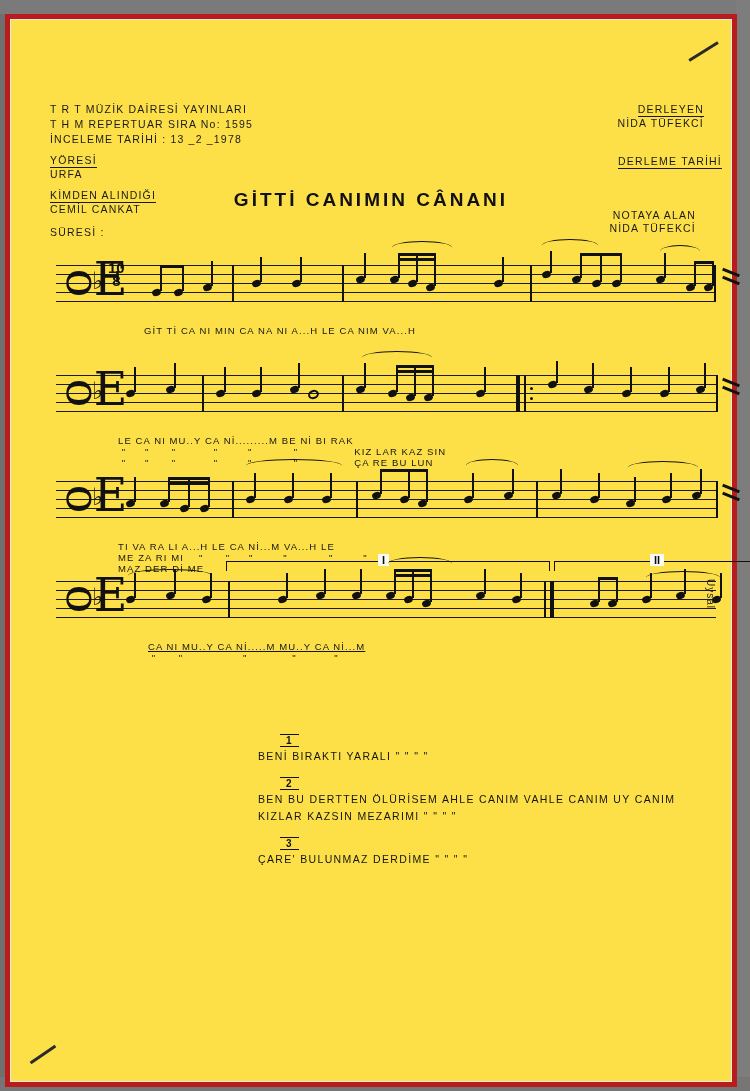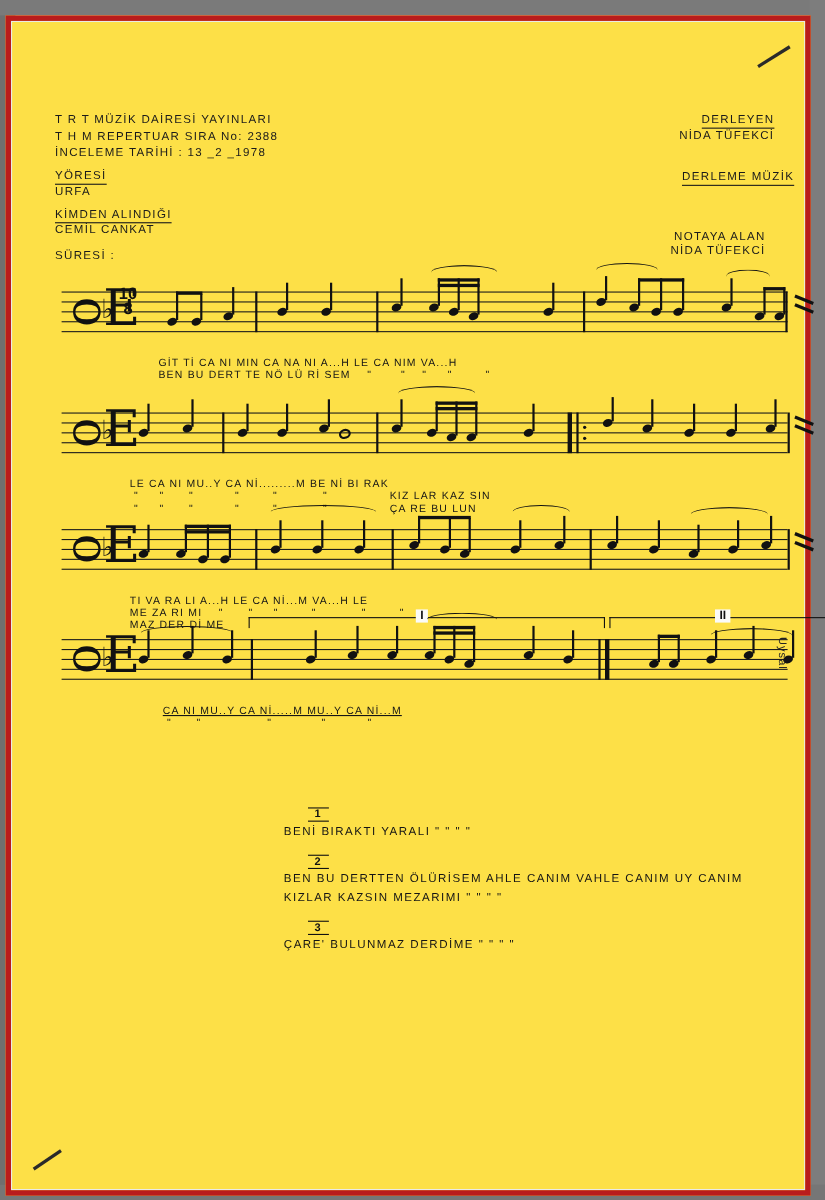--- a/index.html
+++ b/index.html
@@ -72,39 +72,40 @@
   <div class="edge-l"></div>
   <div class="edge-t"></div>
   <div class="edge-r"></div>
   <div class="edge-b"></div>
 
   <div class="sheet">
     <div class="corner-tr"></div>
     <div class="corner-bl"></div>
 
     <div class="hdr" style="left:40px;top:84px;">T R T   MÜZİK  DAİRESİ   YAYINLARI</div>
-    <div class="hdr" style="left:40px;top:99px;">T H M   REPERTUAR  SIRA  No: 2388</div>
+    <div class="hdr" style="left:40px;top:99px;">T H M   REPERTUAR  SIRA  No: 1595</div>
     <div class="hdr" style="left:40px;top:114px;">İNCELEME TARİHİ :       13 _2 _1978</div>
 
     <div class="hdr" style="left:40px;top:135px;"><span class="u">YÖRESİ</span></div>
     <div class="hdr" style="left:40px;top:149px;">URFA</div>
 
     <div class="hdr" style="left:40px;top:170px;"><span class="u">KİMDEN ALINDIĞI</span></div>
     <div class="hdr" style="left:40px;top:184px;">CEMİL CANKAT</div>
 
     <div class="hdr" style="left:40px;top:207px;">SÜRESİ :</div>
 
     <div class="hdr" style="right:28px;top:84px;"><span class="u">DERLEYEN</span></div>
     <div class="hdr" style="right:28px;top:98px;">NİDA TÜFEKCİ</div>
 
-    <div class="hdr" style="right:10px;top:136px;"><span class="u">DERLEME MÜZİK</span></div>
+    <div class="hdr" style="right:10px;top:136px;"><span class="u">DERLEME TARİHİ</span></div>
 
     <div class="hdr" style="right:36px;top:190px;">NOTAYA ALAN</div>
     <div class="hdr" style="right:36px;top:203px;">NİDA TÜFEKCİ</div>
 
+    <div class="title">GİTTİ CANIMIN CÂNANI</div>
 
     <div class="system" style="top:246px;">
       <div class="staff">
         <div class="ln ln0"></div>
           <div class="ln ln1"></div>
           <div class="ln ln2"></div>
           <div class="ln ln3"></div>
           <div class="ln ln4"></div>
       </div>
       <div class="clef">ᴑE</div>
@@ -157,21 +158,20 @@
         <div class="stem" style="left:638px;top:-4px;height:25px;"></div>
       <div class="note" style="left:648px;top:19px;"></div>
         <div class="stem" style="left:656px;top:-4px;height:25px;"></div>
       <div class="beam" style="left:638px;top:-4px;width:20px;"></div>
       <div class="slur" style="left:604px;top:-20px;width:40px;"></div>
       <div class="bar" style="left:658px;"></div>
       <div class="beam" style="left:666px;top:6px;width:18px;transform:rotate(22deg);"></div>
       <div class="beam" style="left:666px;top:14px;width:18px;transform:rotate(22deg);"></div>
 
       <div class="lyr" style="left:88px;top:60px;">GİT  Tİ          CA    NI      MIN       CA        NA   NI        A...H    LE   CA NIM      VA...H</div>
-      <div class="lyr" style="left:88px;top:71px;">BEN BU        DERT TE      NÖ        LÜ        Rİ   SEM       &nbsp;&nbsp;&nbsp;"&nbsp;&nbsp;&nbsp;&nbsp;&nbsp;&nbsp;&nbsp;"&nbsp;&nbsp;&nbsp;&nbsp;"&nbsp;&nbsp;&nbsp;&nbsp;&nbsp;"&nbsp;&nbsp;&nbsp;&nbsp;&nbsp;&nbsp;&nbsp;&nbsp;"</div>
     </div>
 
     <div class="system" style="top:356px;">
       <div class="staff">
         <div class="ln ln0"></div>
           <div class="ln ln1"></div>
           <div class="ln ln2"></div>
           <div class="ln ln3"></div>
           <div class="ln ln4"></div>
       </div>

